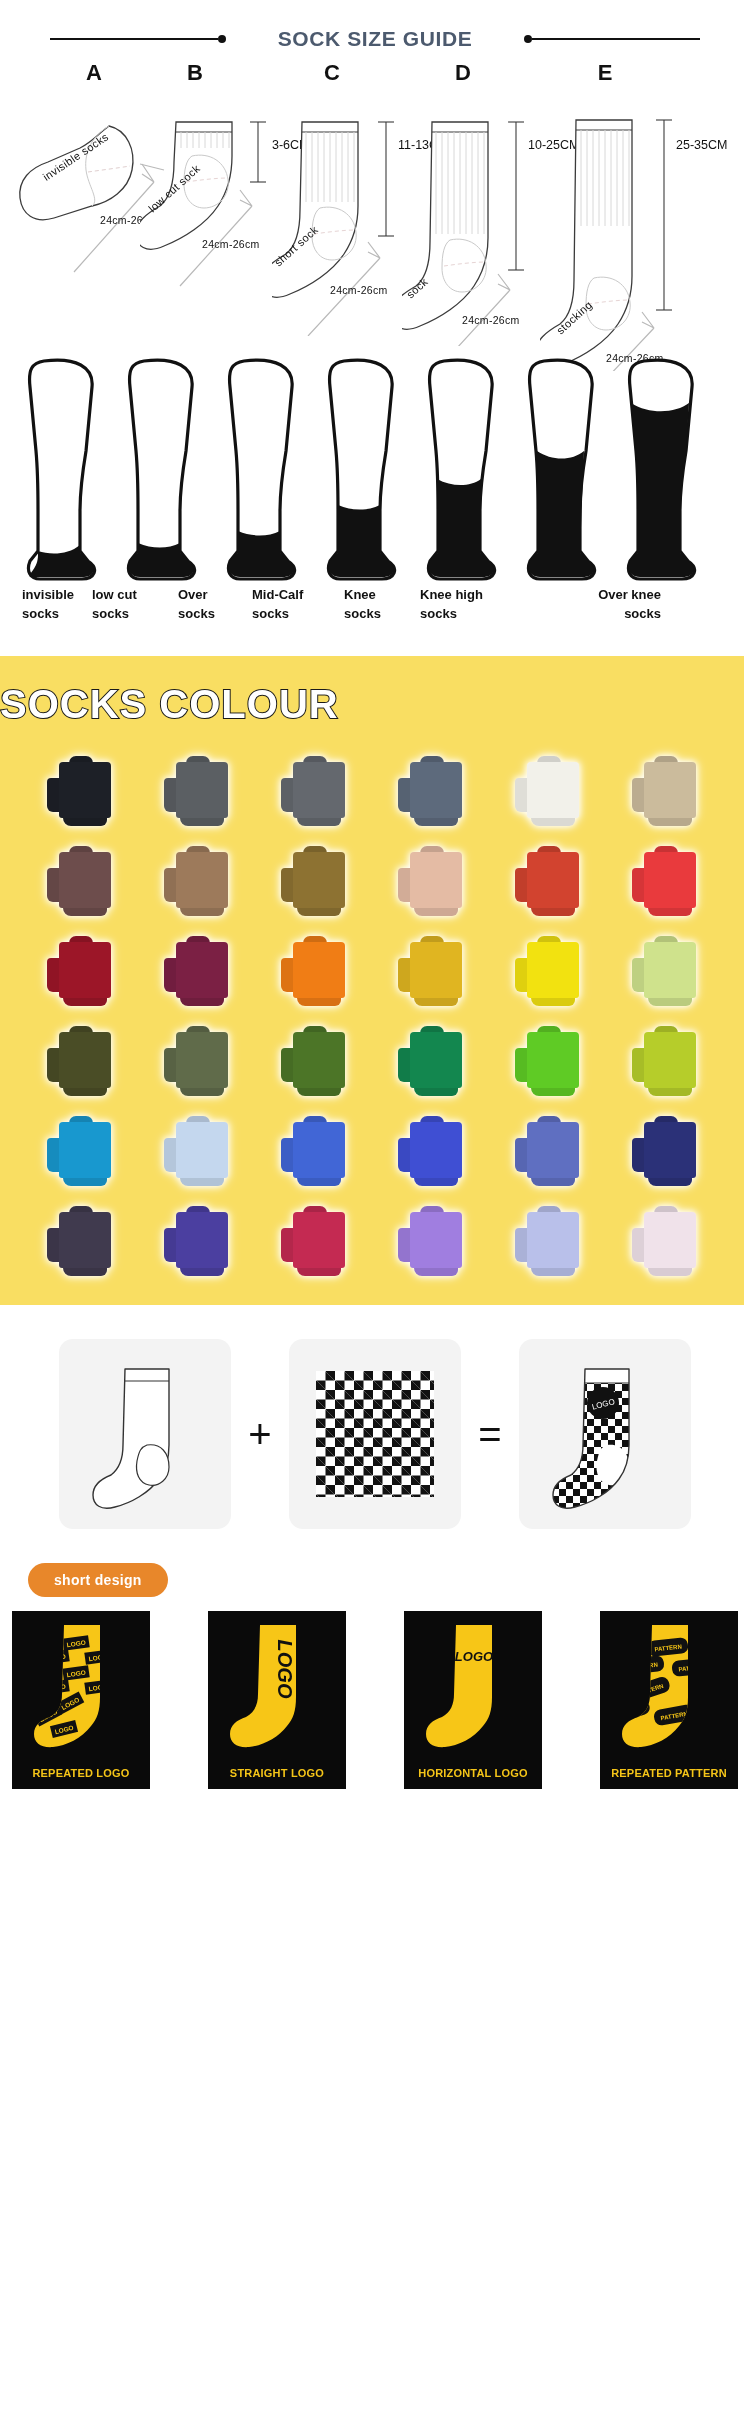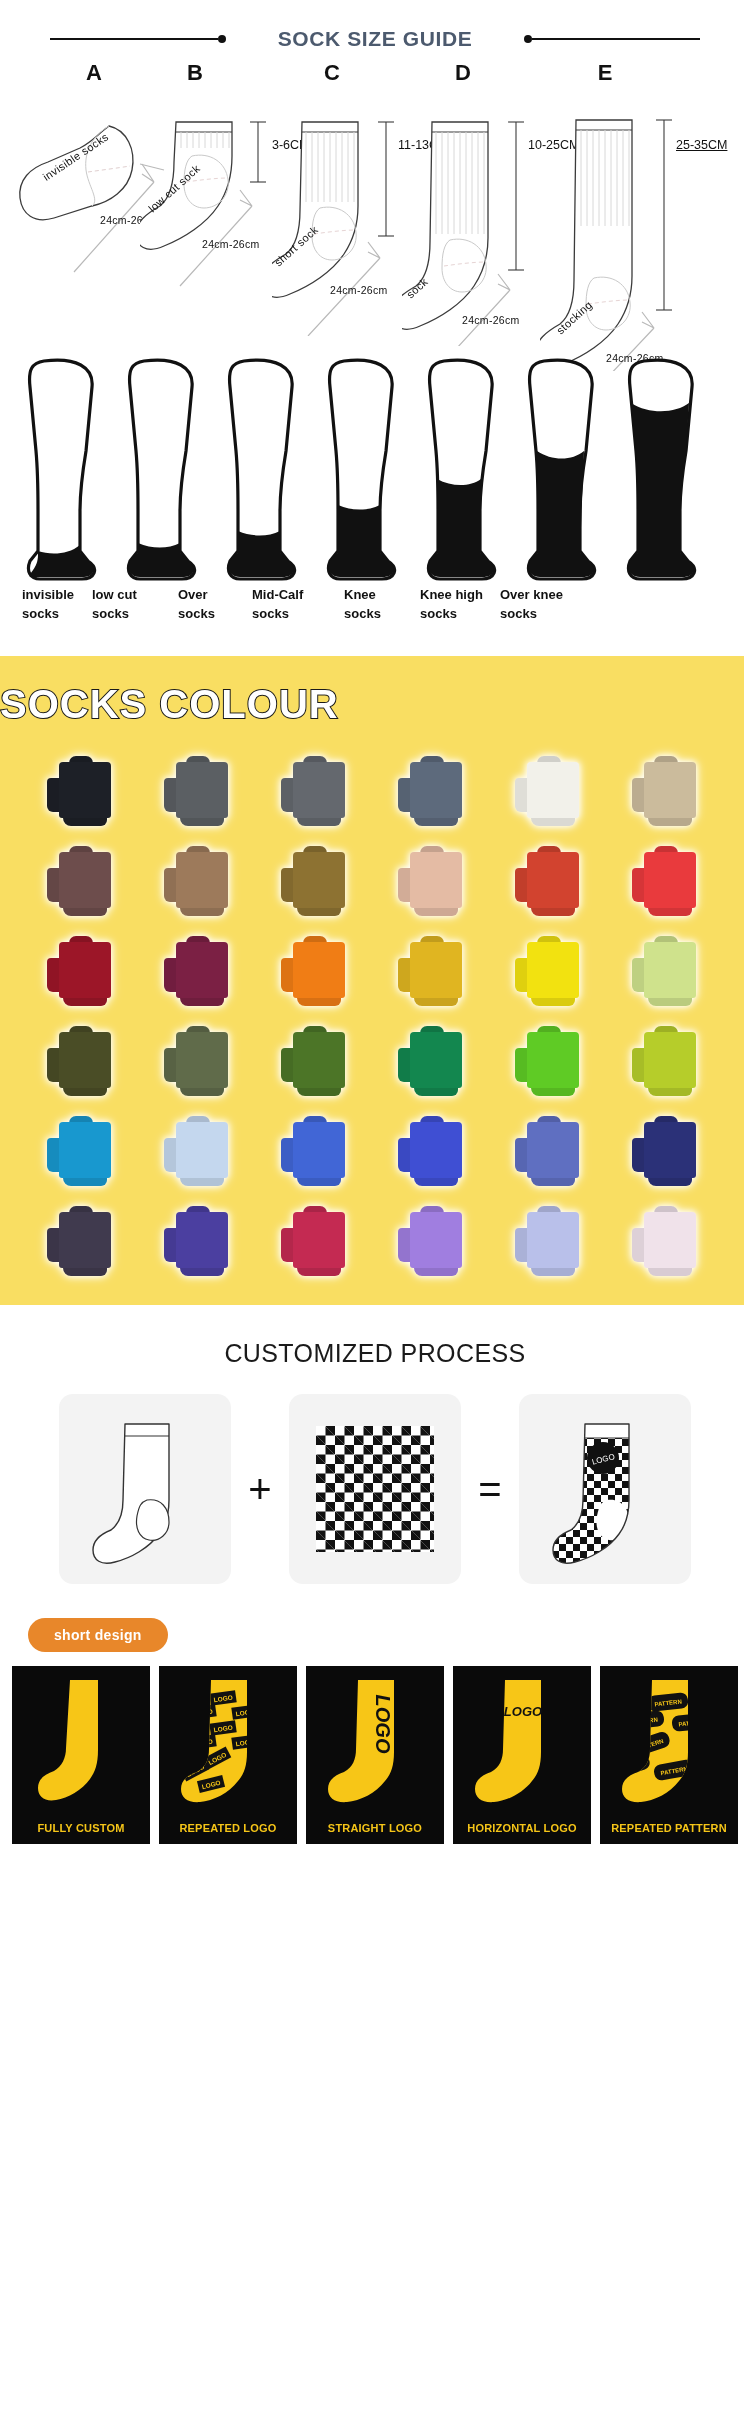--- a/index.html
+++ b/index.html
@@ -301,21 +301,21 @@
             </g>
             <path d="M54,192 C72,188 88,198 90,216 C92,232 80,244 66,244 C54,244 46,234 46,220 C46,206 48,196 54,192 Z" fill="none" stroke="#c9c9c9" stroke-width="1"></path>
             <path d="M48,218 C62,216 78,214 90,214" fill="none" stroke="#e6d4d4" stroke-width="1" stroke-dasharray="4 3"></path>
             <path d="M102,226 L114,242 L102,236 M114,242 L50,310" fill="none" stroke="#b9b9b9" stroke-width="1.2"></path>
             <g stroke="#3b3b3b" stroke-width="1.1">
               <line x1="116" y1="34" x2="132" y2="34"></line>
               <line x1="124" y1="34" x2="124" y2="224"></line>
               <line x1="116" y1="224" x2="132" y2="224"></line>
             </g>
           </svg>
-          <span class="cuff-label" style="left:136px;top:52px;text-decoration:underline;">25-35CM</span>
+          <span class="cuff-label" style="left:136px;top:52px;">25-35CM</span>
           <span class="name-label" style="left:18px;top:240px;transform:rotate(-42deg);transform-origin:left center;">stocking</span>
           <span class="len-label" style="left:66px;top:266px;">24cm-26cm</span>
         </div>
       </div>
 
     </div>
   </section>
 
   <section class="legs">
     <div class="legs-row">
@@ -382,21 +382,21 @@
         <span>socks</span>
       </div>
       <div class="leg-name" style="left:344px;">
         <span>Knee</span><br>
         <span>socks</span>
       </div>
       <div class="leg-name" style="left:420px;width:120px;">
         <span>Knee high</span><br>
         <span>socks</span>
       </div>
-      <div class="leg-name" style="left:500px;width:130px;">
+      <div class="leg-name" style="left:531px;width:130px;text-align:right;">
         <span>Over  knee</span><br>
         <span>socks</span>
       </div>
     </div>
   </section>
 
   <section class="colour">
     <div class="colour-title">SOCKS COLOUR</div>
     <div class="swatch-grid" id="swatch-grid">
         <div class="swatch-cell">
@@ -684,21 +684,20 @@
             <div class="sw-tail" style="background: rgb(240, 226, 234);"></div>
             <div class="sw-cuff" style="background: rgb(240, 226, 234);"></div>
             <div class="sw-fold" style="background: rgb(240, 226, 234);"></div>
             <div class="sw-main" style="background: rgb(240, 226, 234);"></div>
           </div>
         </div>
       </div>
   </section>
 
   <section class="process">
-    <div class="process-title">CUSTOMIZED PROCESS</div>
     <div class="process-row">
 
       <div class="proc-card">
         <svg width="120" height="170" viewBox="0 0 120 170">
           <path d="M40,20 L84,20 L84,96 C84,112 80,122 74,130 C64,144 46,154 30,158
                    C16,162 8,156 8,146 C8,136 16,130 26,126 C34,120 38,110 38,96 Z" fill="#fff" stroke="#333" stroke-width="1.4" stroke-linejoin="round"></path>
           <line x1="40" y1="32" x2="84" y2="32" stroke="#333" stroke-width="1.1"></line>
           <path d="M62,96 C76,94 84,104 84,118 C84,130 74,138 64,136 C54,134 50,124 52,112 C54,102 56,98 62,96 Z" fill="#fff" stroke="#333" stroke-width="1.2"></path>
         </svg>
       </div>
@@ -738,29 +737,20 @@
       </div>
 
     </div>
   </section>
 
   <section class="designs">
     <div class="badge">short design</div>
 
     <div class="design-row">
 
-      <div class="design-card">
-        <div class="design-art">
-          <svg width="138" height="150" viewBox="0 0 138 150">
-            <path d="M58,14 L86,14 L86,84 C86,98 83,106 78,113 C70,124 56,132 44,134
-                     C33,136 26,131 26,122 C26,113 33,108 42,105 C50,100 54,92 54,82 Z" fill="#f7c617"></path>
-          </svg>
-        </div>
-        <div class="design-cap">FULLY CUSTOM</div>
-      </div>
 
       <div class="design-card">
         <div class="design-art">
           <svg width="138" height="150" viewBox="0 0 138 150">
             <defs>
               <clipPath id="rc2">
                 <path d="M52,14 L88,14 L88,86 C88,100 85,108 79,115 C70,127 54,135 41,136
                          C29,137 22,132 22,123 C22,114 29,109 38,106 C47,101 50,93 50,83 Z"></path>
               </clipPath>
             </defs>

